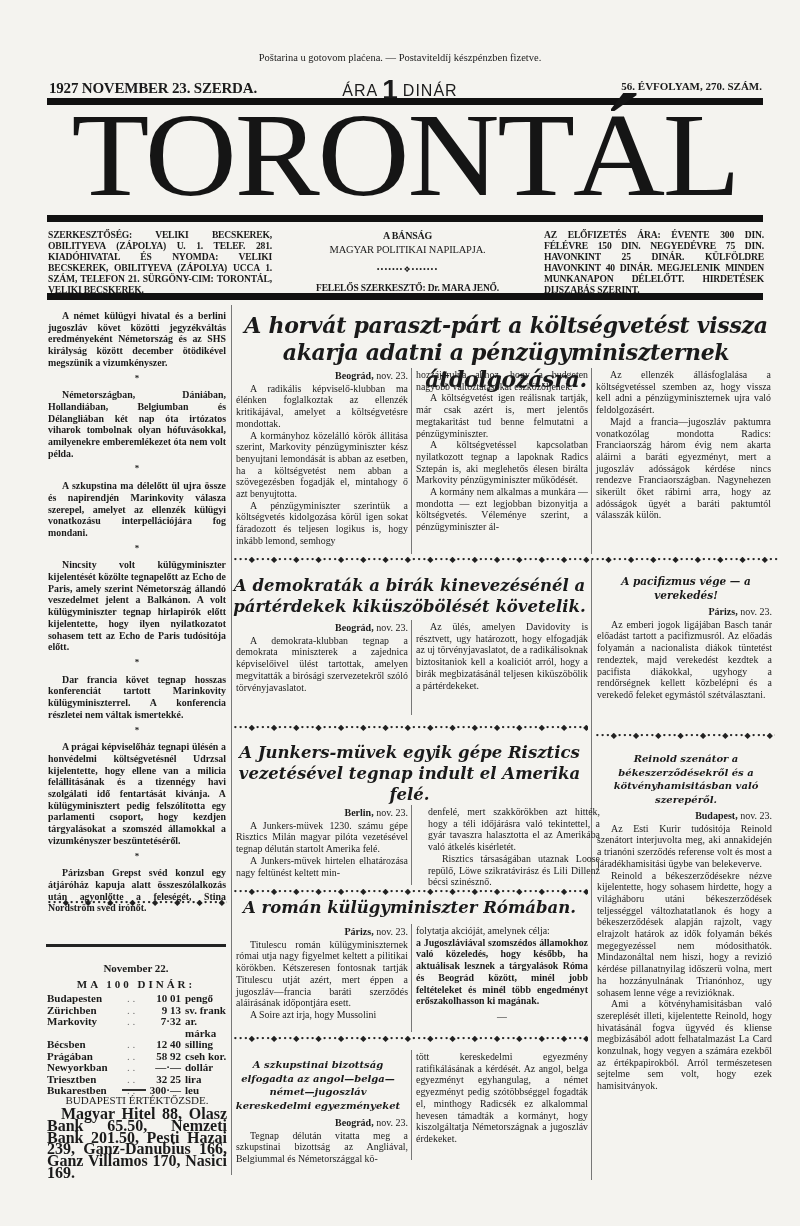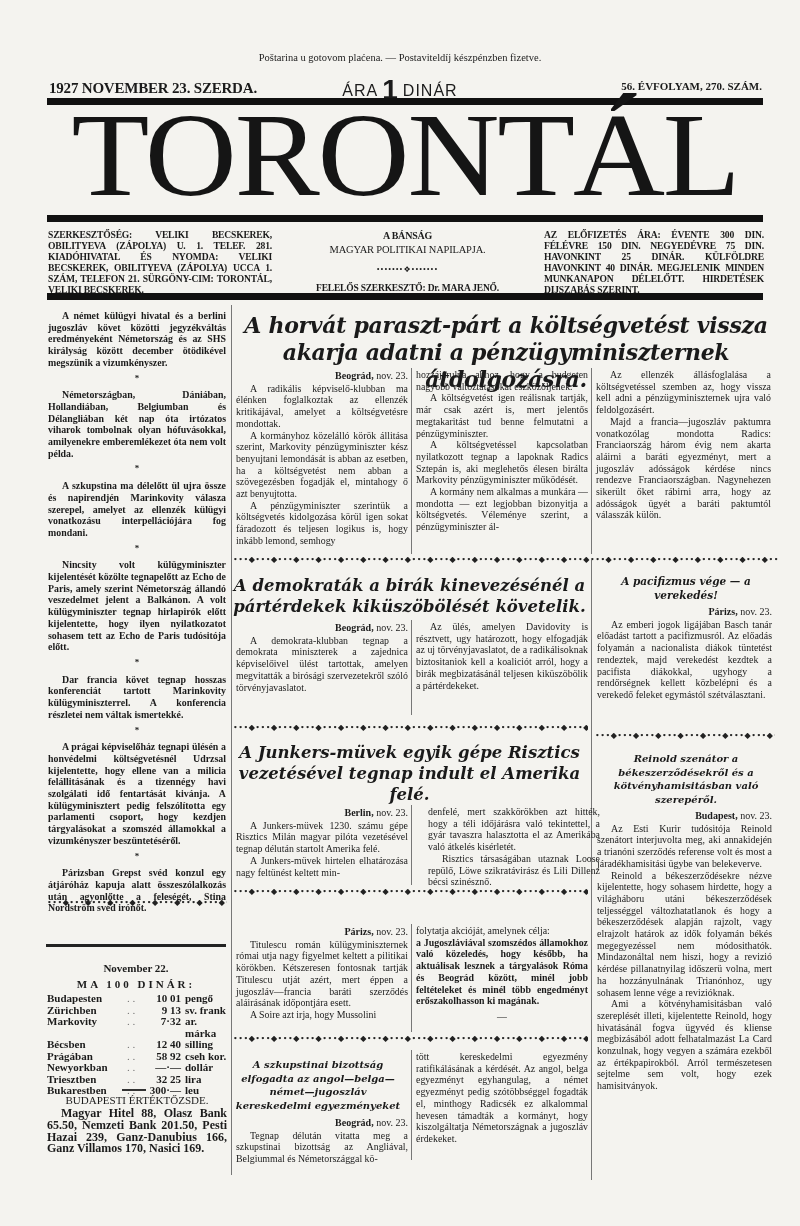--- a/index.html
+++ b/index.html
@@ -49,21 +49,21 @@
   .tozsde-date { position: absolute; top: 962px; left: 46px; width: 180px; text-align: center; font-family: "Liberation Serif", serif; font-weight: bold; font-size: 11px; }
   .tozsde-sub { position: absolute; top: 978px; left: 46px; width: 180px; text-align: center; font-family: "Liberation Serif", serif; font-weight: bold; font-size: 11px; letter-spacing: 3px; }
   .rates { position: absolute; top: 993px; left: 47px; width: 182px; font-family: "Liberation Serif", serif; font-size: 11px; line-height: 11.5px; }
   .rate-row { display: flex; }
   .rate-row .city { width: 80px; font-weight: bold; }
   .rate-row .dots { width: 22px; color: #777; }
   .rate-row .val { width: 36px; text-align: right; font-weight: bold; padding-right: 4px; }
   .rate-row .cur { flex: 1; font-weight: bold; }
   .short-rule { position: absolute; top: 1089px; left: 122px; width: 24px; height: 2px; background: #333; }
   .bet-title { position: absolute; top: 1094px; left: 46px; width: 182px; text-align: center; font-family: "Liberation Serif", serif; font-size: 11px; }
-  .bet-body { position: absolute; top: 1108px; left: 47px; width: 180px; font-family: "Liberation Serif", serif; font-size: 12px; line-height: 11.8px; font-weight: bold; text-align: justify; text-indent: 14px; }
+  .bet-body { position: absolute; top: 1108px; left: 47px; width: 180px; font-family: "Liberation Serif", serif; font-size: 16px; line-height: 11.8px; font-weight: bold; text-align: justify; text-indent: 14px; }
 </style>
 </head>
 <body>
 
 <div class="page">
 
   <div class="postal">Poštarina u gotovom plaćena. — Postaviteldíj készpénzben fizetve.</div>
   <div class="dateline">1927 NOVEMBER 23. SZERDA.</div>
   <div class="price">
     <span>ÁRA</span><span class="big">1</span><span>DINÁR</span>
@@ -212,20 +212,21 @@
     <p>A Junkers-müvek hirtelen elhatározása nagy feltünést keltett min-</p>
   </div>
   <div class="vrule" style="left:411px;top:805px;height:80px;"></div>
   <div class="col" style="top:806px;left:428px;width:172px;">
     <p style="text-indent:0">denfelé, mert szakkörökben azt hitték, hogy a téli időjárásra való tekintettel, a gyár tavaszra halasztotta el az Amerikába való átkelés kisérletét.</p>
     <p>Risztics társaságában utaznak Loose repülő, Löwe szikratávirász és Lili Dillenz bécsi szinésznő.</p>
   </div>
 
   <div class="hdots" style="top:889px;left:233px;width:355px;">•••◆•••◆•••◆•••◆•••◆•••◆•••◆•••◆•••◆•••◆•••◆•••◆•••◆•••◆•••◆•••◆•••◆•••◆•••◆•••◆•••◆•••◆•••◆•••◆•••◆•••◆•••◆•••◆•••◆•••◆•••◆•••◆•••◆•••◆•••◆•••◆</div>
 
+  <div class="headline h-roman">A román külügyminiszter Rómában.</div>
   <div class="col" style="top:924px;left:236px;width:172px;">
     <div class="dateline-small"><b>Párizs,</b> <span>nov. 23.</span></div>
     <p>Titulescu román külügyminiszternek római utja nagy figyelmet keltett a pilitikai körökben. Kétszeresen fontosnak tartják Titulescu utját azért, mert éppen a jugoszláv—francia baráti szerződés aláirásának időpontjára esett.</p>
     <p>A Soire azt irja, hogy Mussolini</p>
   </div>
   <div class="vrule" style="left:411px;top:924px;height:108px;"></div>
   <div class="col" style="top:925px;left:416px;width:172px;">
     <p style="text-indent:0">folytatja akcióját, amelynek célja:</p>
     <p class="bold" style="font-weight:bold;text-indent:0">a Jugoszláviával szomszédos államokhoz való közeledés, hogy később, ha aktuálisak lesznek a tárgyalások Róma és Beográd között, minél jobb feltételeket és minél több engedményt erőszakolhasson ki magának.</p>
     <div style="text-align:center;margin-top:4px;">—</div>

